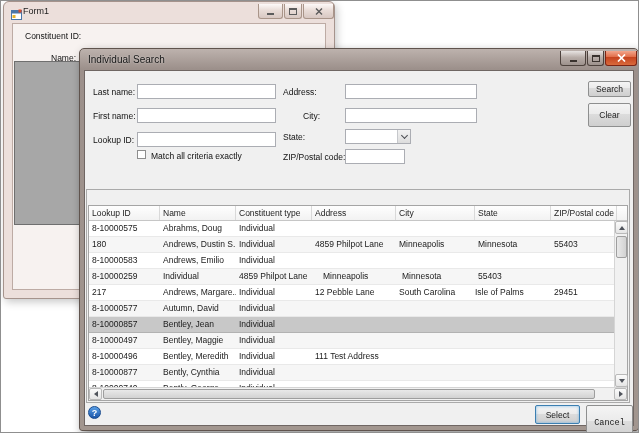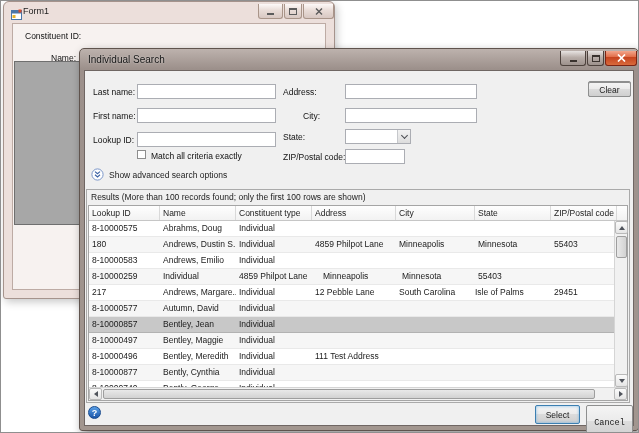--- a/index.html
+++ b/index.html
@@ -177,32 +177,24 @@
           </div>
       </div>
 
       <span class="lbl" style="left:198px;top:81px;">ZIP/Postal code:</span>
       <input class="tbox" style="left: 260px; top: 78px; width: 60px;" value="">
 
       <span class="checkbox" style="left:52px;top:79px;"></span>
       <span class="lbl" style="left:66px;top:80px;">Match all criteria exactly</span>
 
       <div class="btn" style="left:503px;top:10px;width:43px;height:16px;">Search</div>
-      <div class="btn" style="left:503px;top:11px;width:43px;height:15px;">Clear</div>
-
-      <div class="adv-row">
-        <svg width="13" height="13" viewBox="0 0 13 13">
-          <circle cx="6.5" cy="6.5" r="5.6" fill="#ffffff" stroke="#7a96c9" stroke-width="1"></circle>
-          <path d="M4 3.6 L6.5 5.7 L9 3.6 M4 6.8 L6.5 8.9 L9 6.8" stroke="#3c62a5" stroke-width="1.2" fill="none"></path>
-        </svg>
-        <span class="t">Show advanced search options</span>
-      </div>
+      <div class="btn" style="left:503px;top:32px;width:43px;height:24px;">Clear</div>
+
 
       <div class="results">
-        <span class="results-caption">Results (More than 100 records found; only the first 100 rows are shown)</span>
         <div class="grid">
           <div class="grid-header">
             <div class="hcell c0">Lookup ID</div>
             <div class="hcell c1">Name</div>
             <div class="hcell c2">Constituent type</div>
             <div class="hcell c3">Address</div>
             <div class="hcell c4">City</div>
             <div class="hcell c5">State</div>
             <div class="hcell c6">ZIP/Postal code</div>
             <div class="hcell fill"></div>

